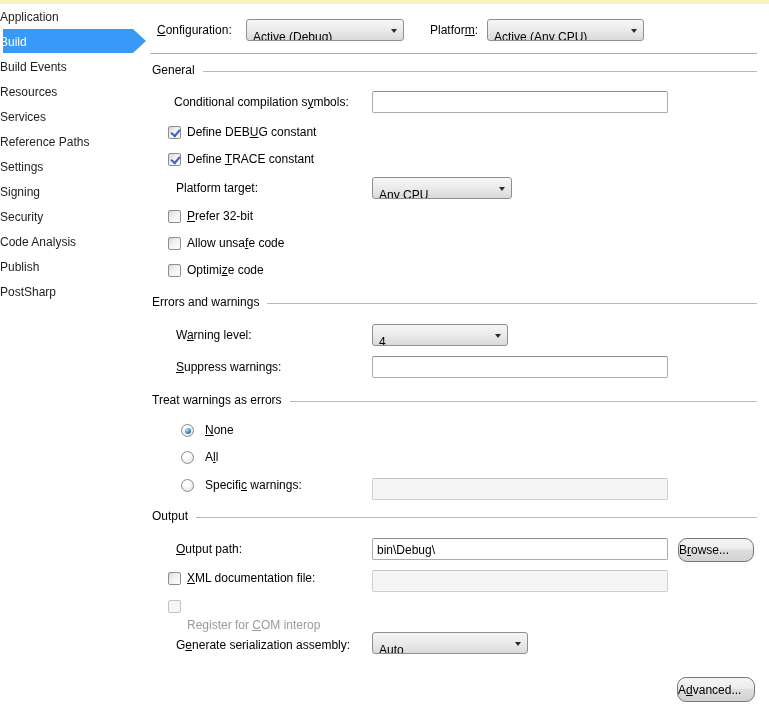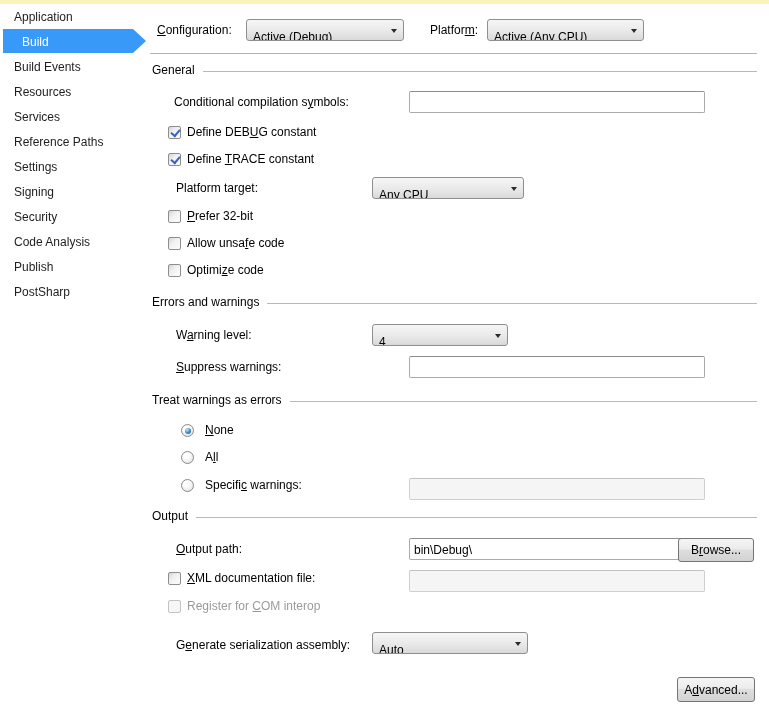--- a/index.html
+++ b/index.html
@@ -6,53 +6,53 @@
   body{
     width:769px;height:719px;position:relative;overflow:hidden;
     background:#ffffff;
     font-family:"Liberation Sans", sans-serif;
     font-size:12px;color:#000;
     -webkit-font-smoothing:antialiased;
   }
   #top-strip{position:absolute;left:0;top:0;width:769px;height:4px;background:#faf3ba;}
   
   #sidebar{position:absolute;left:0;top:4px;width:150px;}
-  .side-item{position:relative;height:25px;display:flex;align-items:center;padding-left:14px;cursor:default;color:#1e1e1e;}
+  .side-item{position:relative;height:25px;display:flex;align-items:center;padding-left:0;cursor:default;color:#1e1e1e;}
   .side-item .hl{position:absolute;left:3px;top:0;width:130px;height:24px;background:#3999f8;}
   .side-item .hl::after{content:'';position:absolute;left:130px;top:0;width:0;height:0;
     border-top:12px solid transparent;border-bottom:12px solid transparent;border-left:13px solid #3999f8;}
-  .side-item.selected .side-label{position:relative;color:#fff;margin-left:8px;}
+  .side-item.selected .side-label{position:relative;color:#fff;}
   
   .flabel{position:absolute;white-space:nowrap;line-height:14px;}
-  .flabel.disabled{color:#9b9b9b;}
+  .flabel.disabled{color:#9b9b9b;margin-top:19px;}
   .sep{position:absolute;height:1px;background:#b2b2b2;}
   .section{position:absolute;left:152px;width:605px;display:flex;align-items:center;height:14px;}
   .sec-title{padding-right:8px;white-space:nowrap;}
   .sec-line{flex:1;height:1px;background:#b8b8b8;margin-top:2px;}
   .tbox{position:absolute;box-sizing:border-box;height:22px;background:#fff;
     border:1px solid #ababab;border-top-color:#8e8e8e;border-radius:2px;
-    padding:1px 4px 0;font-family:"Liberation Sans",sans-serif;font-size:12px;color:#000;outline:none;margin-left:37px;}
+    padding:1px 4px 0;font-family:"Liberation Sans",sans-serif;font-size:12px;color:#000;outline:none;}
   .tbox:disabled{background:#f5f5f5;border-color:#cfcfcf;border-top-color:#c2c2c2;color:#6d6d6d;}
   .combo{position:absolute;box-sizing:border-box;height:22px;border:1px solid #8f8f8f;border-radius:3px;
     background:linear-gradient(#f6f6f6,#e9e9e9 55%,#d9d9d9);display:flex;align-items:center;
     padding:13px 20px 0 6px;cursor:default;white-space:nowrap;overflow:hidden;}
   .combo .arrow{position:absolute;right:6px;top:9px;width:0;height:0;
     border-left:3.5px solid transparent;border-right:3.5px solid transparent;border-top:4px solid #2b2b2b;}
   .cb{position:absolute;width:13px;height:13px;box-sizing:border-box;border:1px solid #8e8e8e;border-radius:2px;
     background:linear-gradient(135deg,#d2d5d8,#eef0f2 40%,#fdfdfd);}
   .cb.checked::after{content:'';position:absolute;left:2px;top:2px;width:7px;height:4px;
     border-left:2px solid #3a62c8;border-bottom:2px solid #3a62c8;transform:rotate(-50deg);}
   .cb.disabled{border-color:#c3c3c3;background:#f6f6f6;}
   .radio{position:absolute;width:13px;height:13px;box-sizing:border-box;border:1px solid #8a8a8a;border-radius:50%;
     background:radial-gradient(circle at 40% 35%, #ffffff 25%, #dcdcdc);}
   .radio.selected::after{content:'';position:absolute;left:2.5px;top:2.5px;width:6px;height:6px;border-radius:50%;
     background:radial-gradient(circle at 35% 30%, #bfe9f7, #2f7fc1 60%, #1d5f9e);}
-  .button{position:absolute;box-sizing:border-box;border:1px solid #757575;border-radius:3px;
+  .button{position:absolute;box-sizing:border-box;border:1px solid #757575;border-radius:9px;
     background:linear-gradient(#f5f5f5,#ececec 45%,#dedede 50%,#d2d2d2);
-    display:flex;align-items:center;justify-content:center;cursor:default;}
+    display:flex;align-items:center;justify-content:flex-start;cursor:default;}
   u{text-decoration:underline;}
 </style>
 </head>
 <body>
 
 <div id="top-strip"></div>
 
 <div id="sidebar">
   <div class="side-item">
       <span class="side-label">Application</span>
@@ -113,21 +113,21 @@
 <span class="flabel" style="left:174px;top:95px">Conditional compilation s<u>y</u>mbols:</span>
 <input class="tbox" style="left: 372px; top: 91px; width: 296px;" value="">
 
 <span class="cb checked" style="left:168px;top:126px"></span>
 <span class="flabel" style="left:187px;top:125px">Define DEB<u>U</u>G constant</span>
 
 <span class="cb checked" style="left:168px;top:153px"></span>
 <span class="flabel" style="left:187px;top:152px">Define <u>T</u>RACE constant</span>
 
 <span class="flabel" style="left:176px;top:181px">Platform target:</span>
-<div class="combo" style="left:372px;top:177px;width:152px">
+<div class="combo" style="left:372px;top:177px;width:140px">
   <span>Any CPU</span>
   <span class="arrow"></span>
 </div>
 
 <span class="cb" style="left:168px;top:210px"></span>
 <span class="flabel" style="left:187px;top:209px"><u>P</u>refer 32-bit</span>
 
 <span class="cb" style="left:168px;top:237px"></span>
 <span class="flabel" style="left:187px;top:236px">Allow unsa<u>f</u>e code</span>
 

